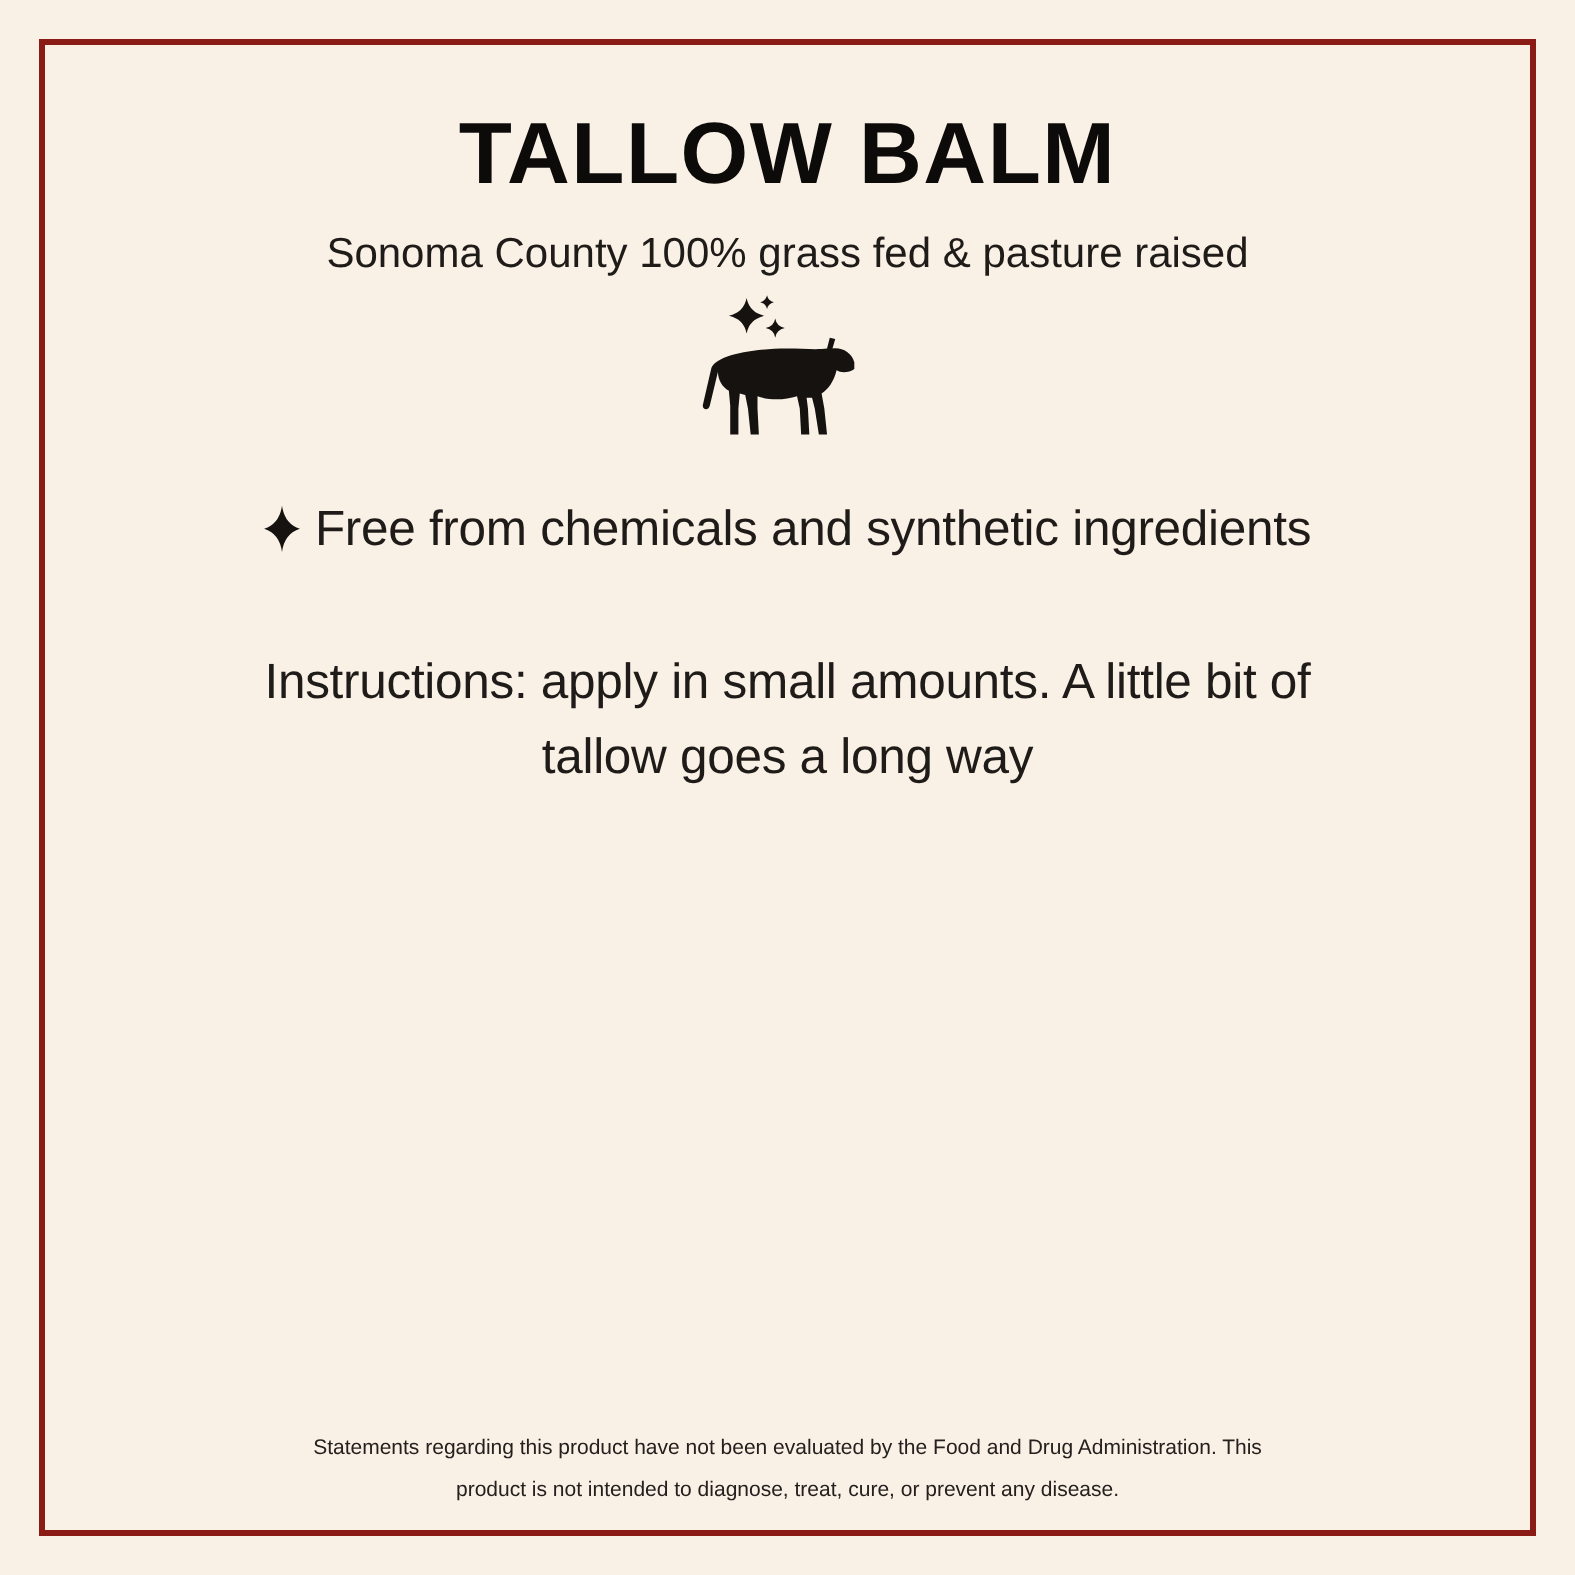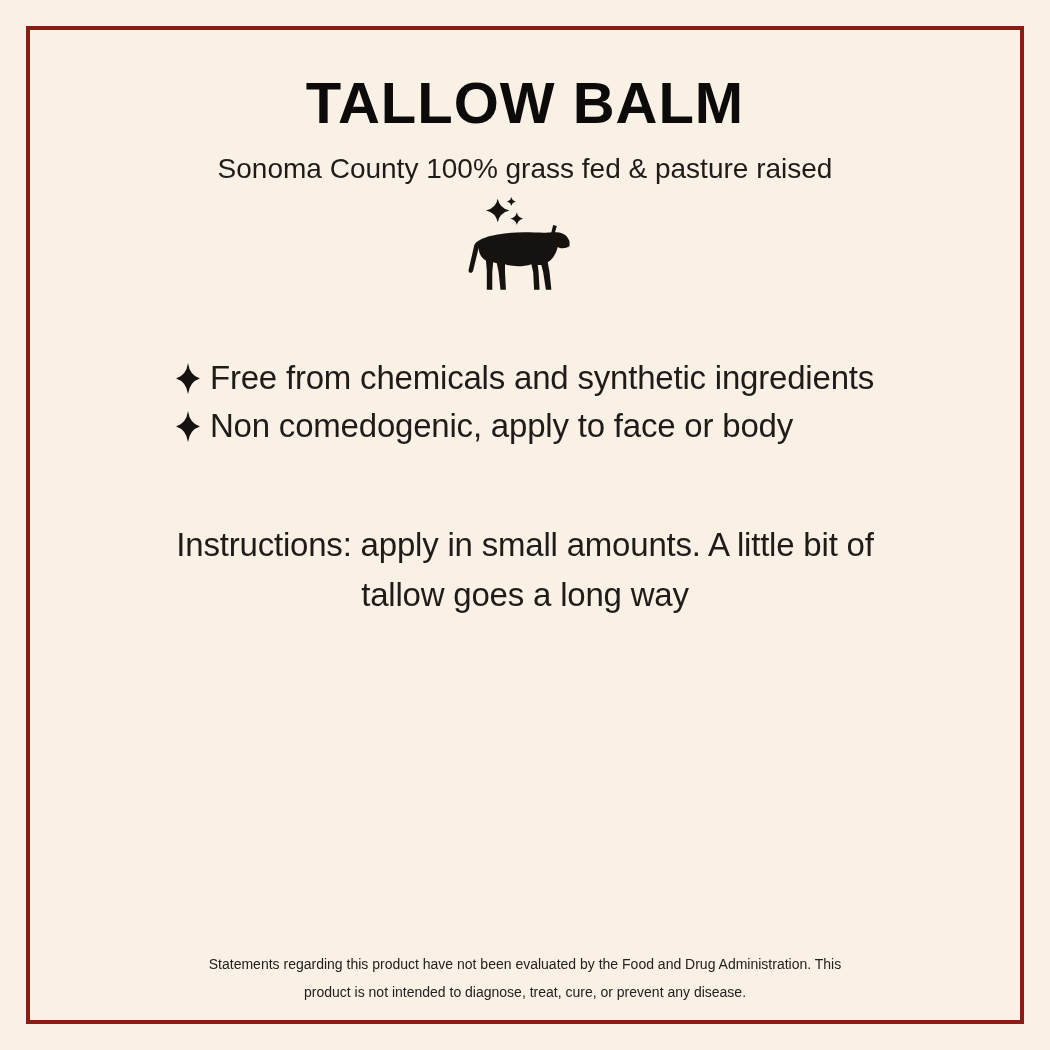--- a/index.html
+++ b/index.html
@@ -52,36 +52,36 @@
     margin-top: 28px;
   }
   .desc-line {
     font-size: 33px;
     line-height: 51px;
     letter-spacing: -0.2px;
     white-space: nowrap;
   }
   .features {
     display: inline-block;
-    margin-top: 58px;
+    margin-top: 32px;
     text-align: left;
   }
   .feature-row {
     display: flex;
     align-items: center;
     gap: 10px;
     height: 48px;
   }
   .feature-row svg { width: 24px; height: 31px; flex: 0 0 auto; }
   .feature-text {
     font-size: 33px;
     letter-spacing: -0.2px;
     white-space: nowrap;
   }
-  .instructions { margin-top: 70px; }
+  .instructions { margin-top: 53px; }
   .instr-line {
     font-size: 33px;
     line-height: 50px;
     letter-spacing: -0.2px;
     white-space: nowrap;
   }
   .disclaimer {
     position: absolute;
     left: 40px; right: 40px;
     bottom: 44px;
@@ -136,26 +136,20 @@
     <div class="features">
       
     
         <div class="feature-row">
           <svg viewBox="0 0 20 26" aria-hidden="true">
             <path fill="#16120f" d="M10,0 Q11.4,10.3 20,13 Q11.4,15.7 10,26 Q8.6,15.7 0,13 Q8.6,10.3 10,0 Z"></path>
           </svg>
           <span class="feature-text">Free from chemicals and synthetic ingredients</span>
         </div>
       
-        <div class="feature-row">
-          <svg viewBox="0 0 20 26" aria-hidden="true">
-            <path fill="#16120f" d="M10,0 Q11.4,10.3 20,13 Q11.4,15.7 10,26 Q8.6,15.7 0,13 Q8.6,10.3 10,0 Z"></path>
-          </svg>
-          <span class="feature-text">Non comedogenic, apply to face or body</span>
-        </div>
       </div>
 
     <div class="instructions">
 
         <div class="instr-line">Instructions: apply in small amounts. A little bit of</div>
 
         <div class="instr-line">tallow goes a long way</div>
       </div>
 
     <div class="disclaimer">

